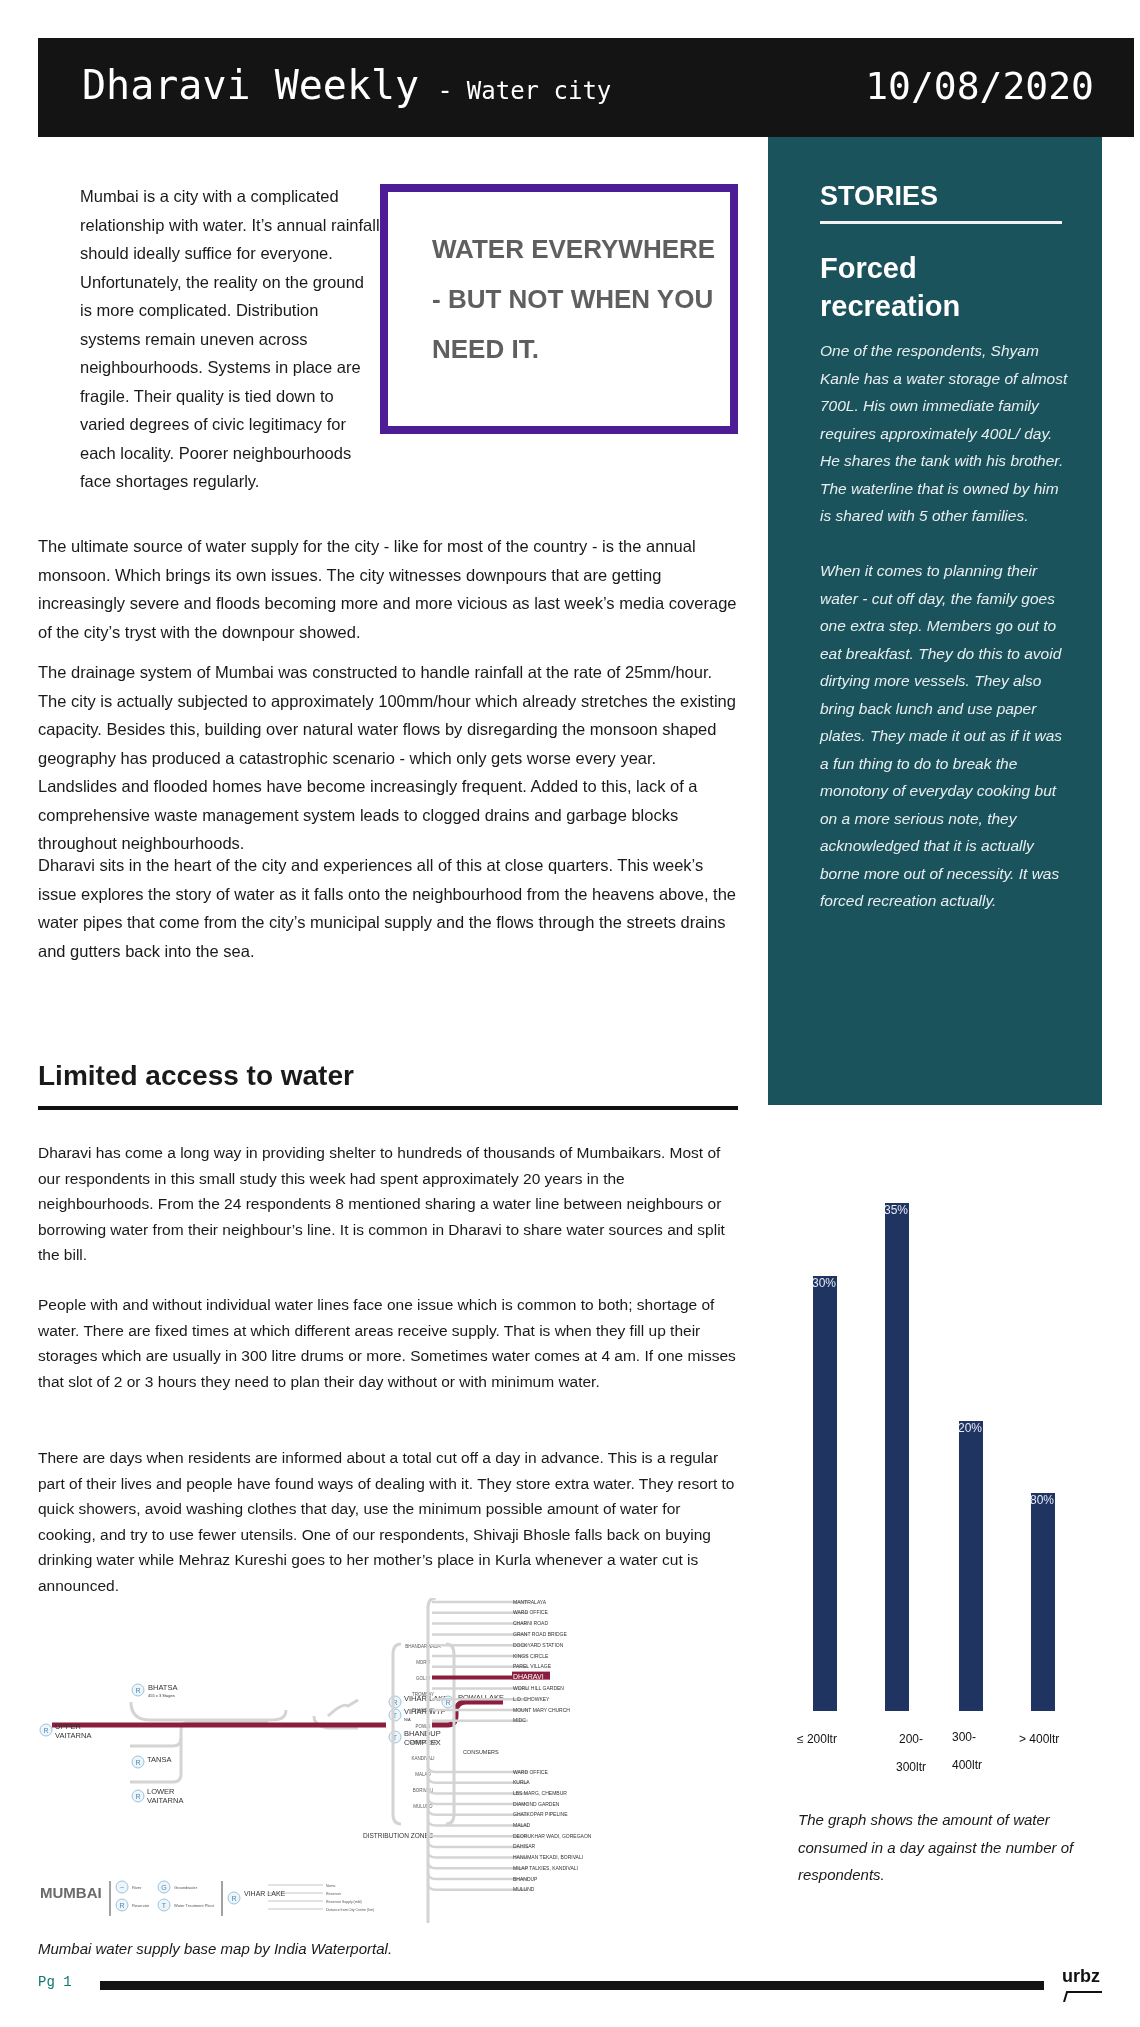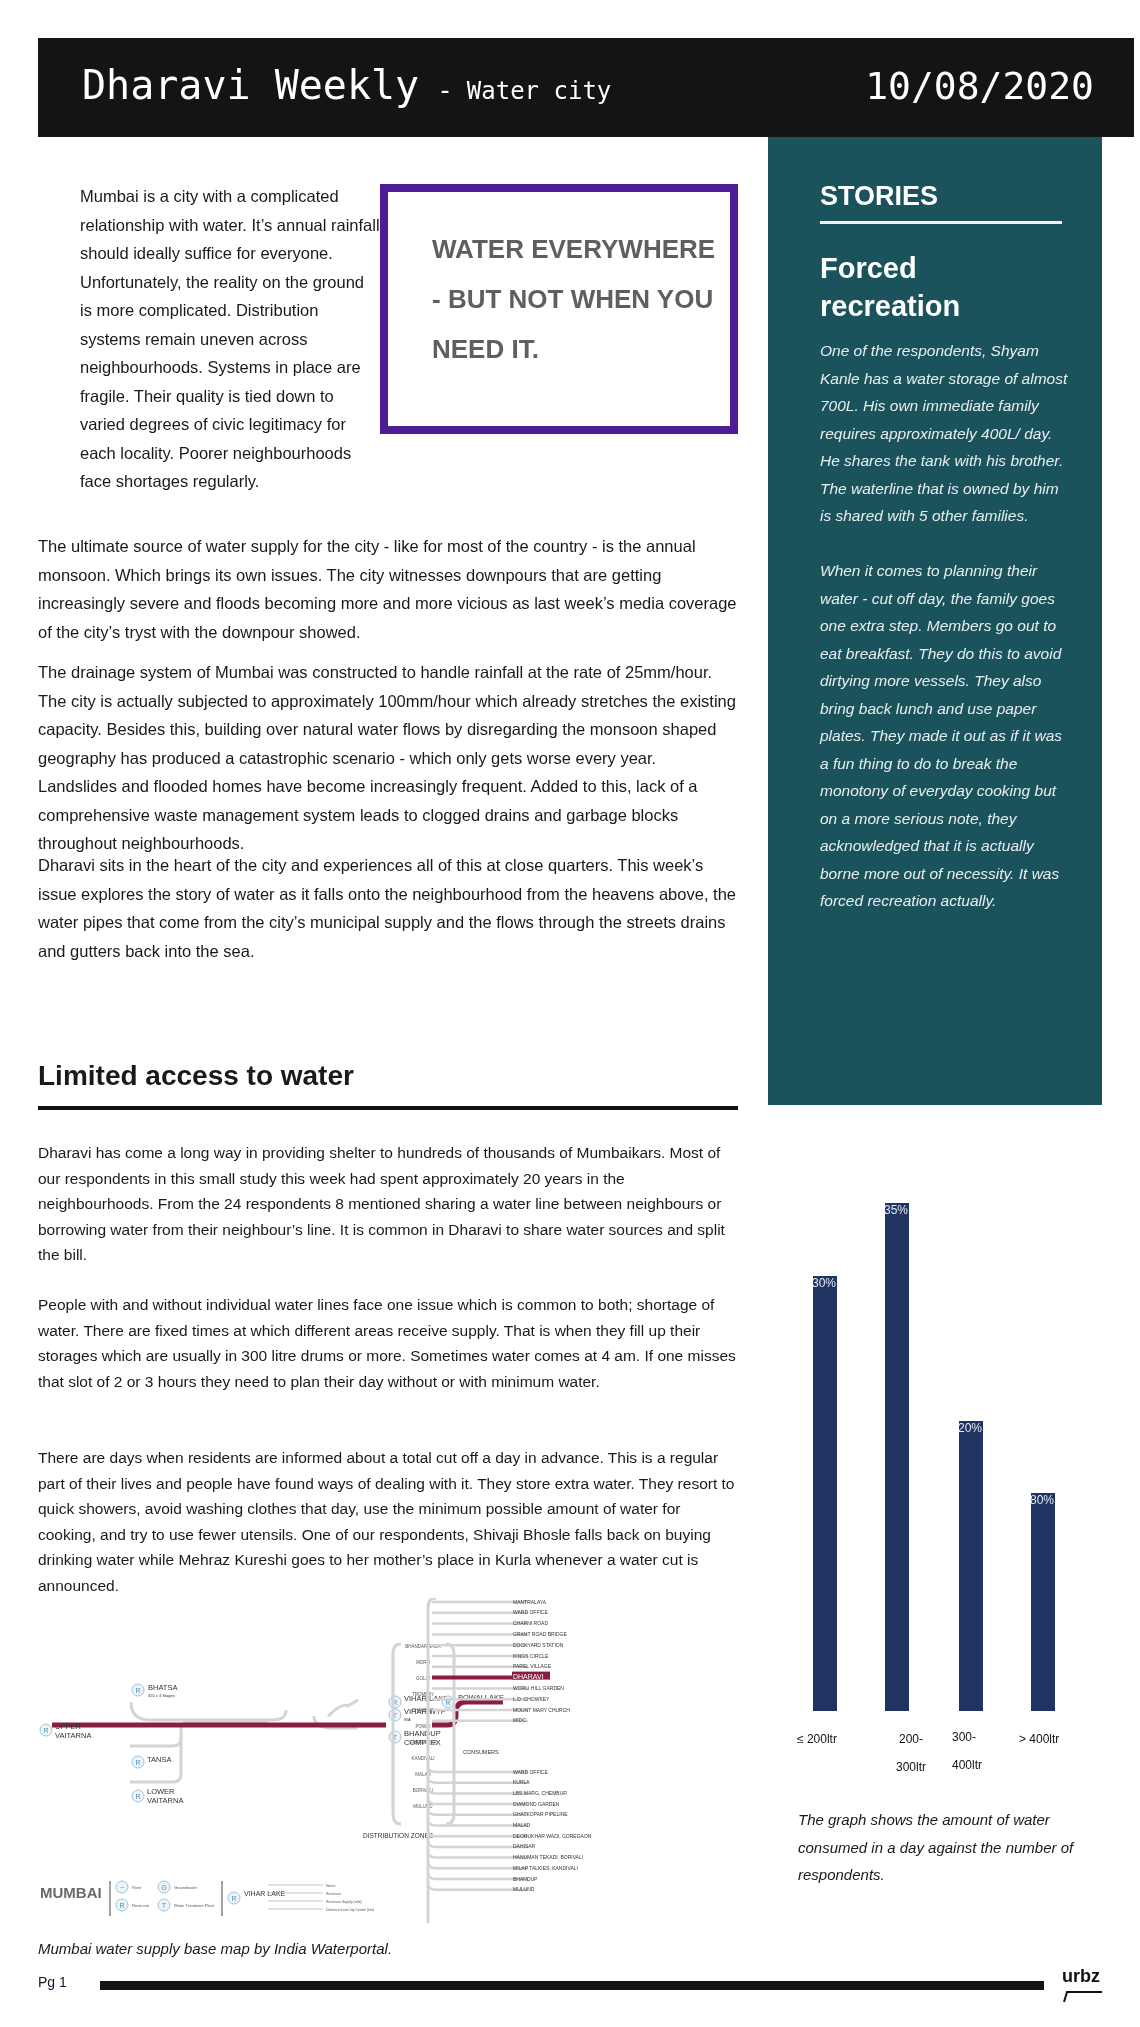--- a/index.html
+++ b/index.html
@@ -38,21 +38,21 @@
   .chart { position: absolute; left: 780px; top: 1180px; width: 330px; height: 560px; }
   .bar { position: absolute; bottom: 29px; width: 24px; background: #1f3461; }
   .bar .val { position: absolute; top: 0; left: -1px; color: #e6ecf6; font-size: 12px; }
   .xlabels { position: absolute; left: 797px; top: 1725px; width: 300px; height: 60px; }
   .xlabel { position: absolute; width: 66px; font-size: 12px; line-height: 28px; color: #111; }
   .chart-caption { position: absolute; left: 798px; top: 1806px; width: 300px; font-style: italic; font-size: 15px; line-height: 27.5px; }
 
   .map { position: absolute; left: 38px; top: 1598px; width: 730px; height: 340px; }
   .map-caption { position: absolute; left: 38px; top: 1940px; font-style: italic; font-size: 15px; }
 
-  .footer-pg { position: absolute; left: 38px; top: 1974px; font-family: Liberation Sans, sans-serif; font-size: 14px; color: #0f172a; }
+  .footer-pg { position: absolute; left: 38px; top: 1974px; font-family: Liberation Mono, monospace; font-size: 14px; color: #0f766e; }
   .footer-bar { position: absolute; left: 100px; top: 1981px; width: 944px; height: 9px; background: #141414; }
   .footer-logo { position: absolute; left: 1062px; top: 1966px; font-weight: bold; font-size: 18px; color: #111; }
   .footer-logo-mark { position: absolute; left: 1062px; top: 1990px; width: 40px; height: 12px; }
 </style>
 </head>
 <body>
 
 <header class="masthead">
   <div class="title">
     <span>Dharavi Weekly</span><span class="dash">-</span><span class="subtitle">Water city</span>

